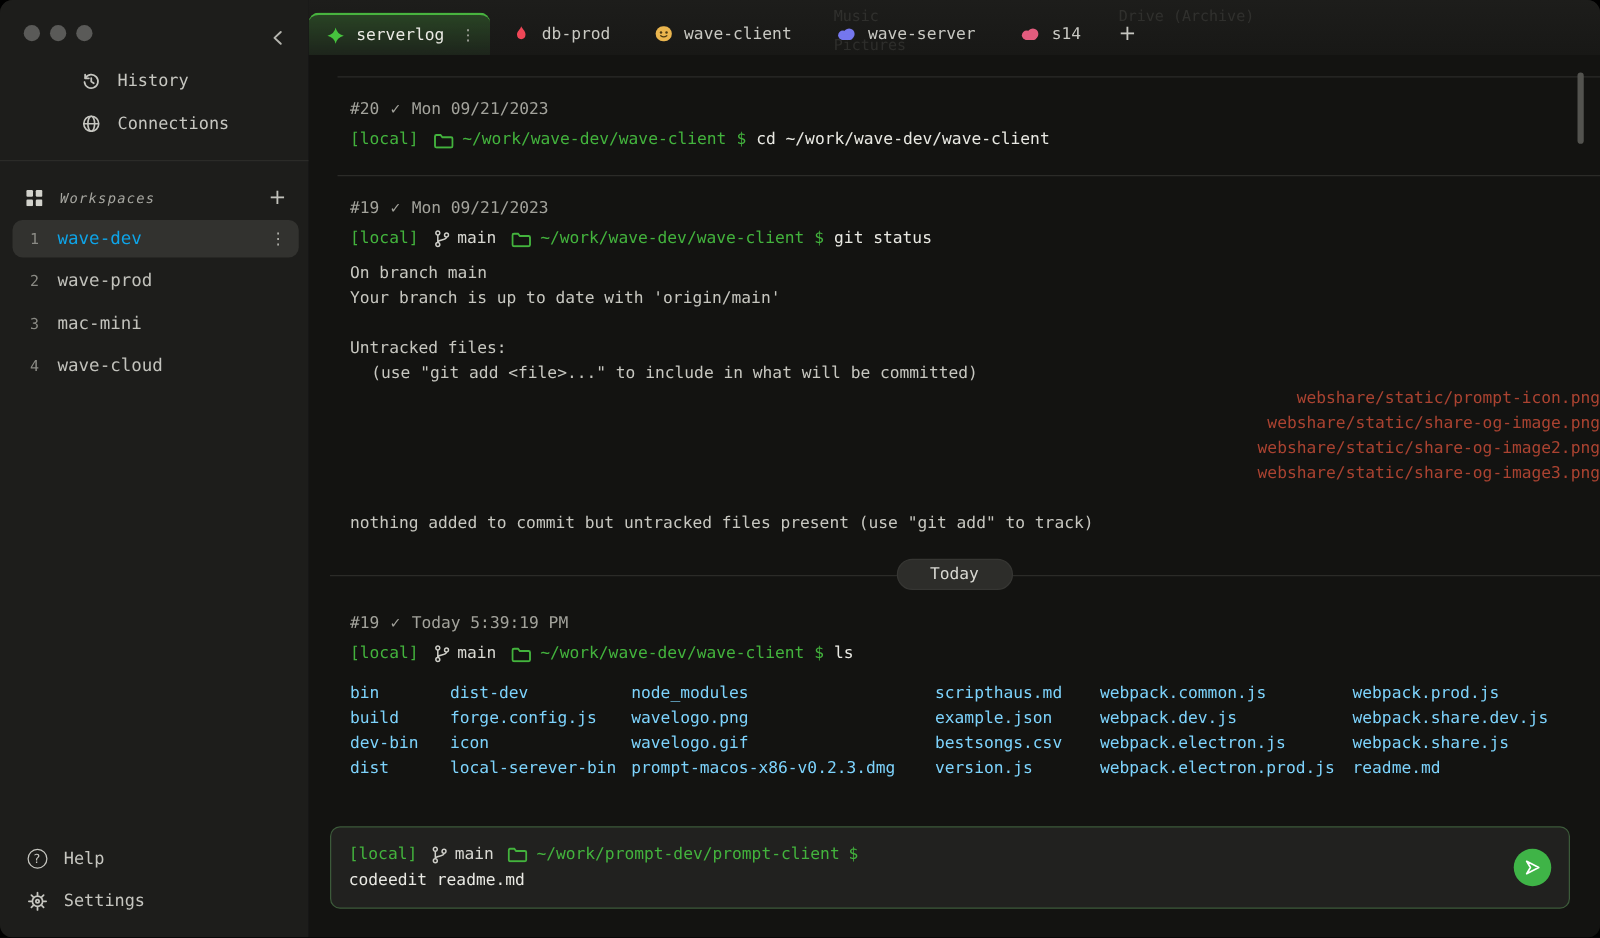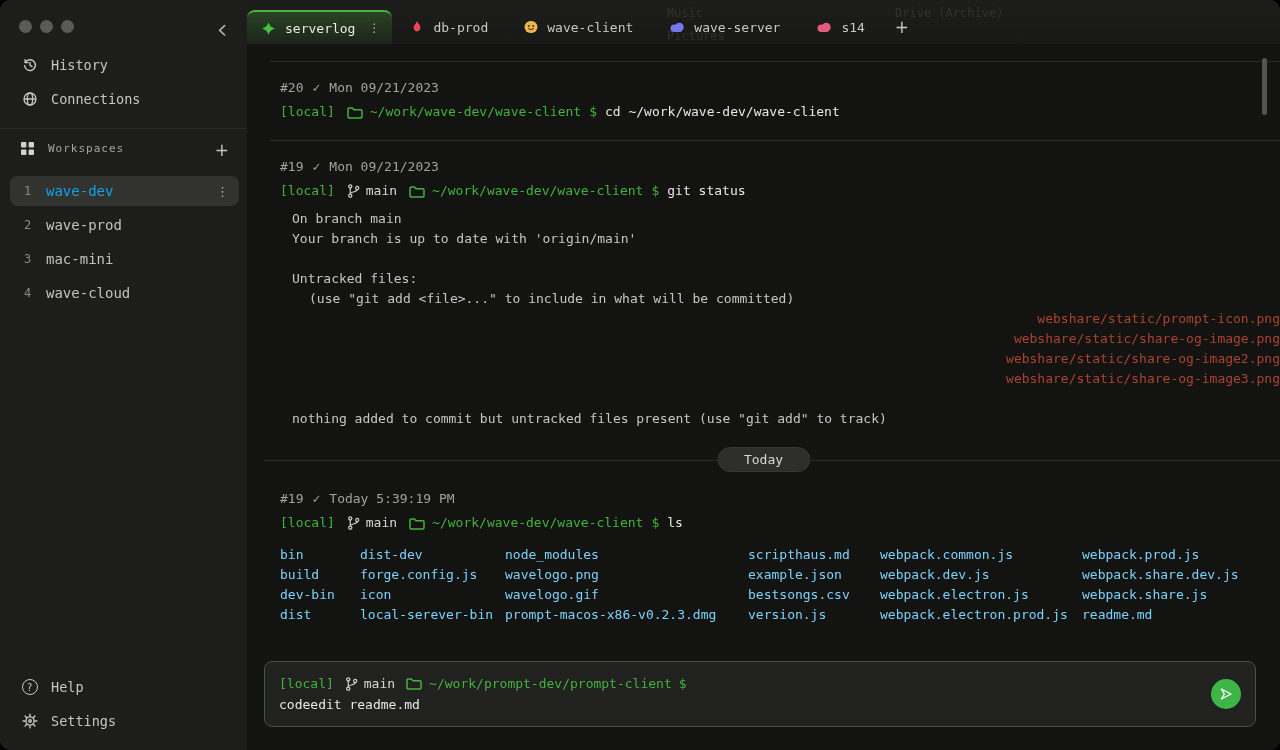--- a/index.html
+++ b/index.html
@@ -9,28 +9,28 @@
   .window { position:relative; width:1280px; height:750px; background:#131311;
             border-radius:10px; overflow:hidden; }
 
   
   .sidebar { position:absolute; left:0; top:0; width:247px; height:100%;
              background:#1d1d1b; }
   .traffic { position:absolute; top:20px; left:19px; display:flex; gap:8px; }
   .traffic span { width:13px; height:13px; border-radius:50%; background:#5a5a58; display:block; }
   .collapse-btn { position:absolute; top:21px; right:16px; width:18px; height:18px;
                   display:flex; align-items:center; justify-content:center; cursor:pointer; }
-  .side-nav { position:absolute; top:48px; left:0; right:0; }
+  .side-nav { position:absolute; top:48px; left:0; right:0;padding-left:43px; }
   .side-item { height:34px; display:flex; align-items:center; gap:13px; padding-left:21px;
                color:#c6c6c0; font-size:13.5px; cursor:pointer; }
   .side-item .ico { width:17px; display:flex; justify-content:center; }
   .side-divider { position:absolute; top:128px; left:0; right:0; height:1px; background:#2b2b28; }
 
   .ws-header { position:absolute; top:142px; left:0; right:0; height:32px;
-               display:flex; padding:0 18px 0 21px; gap:14px; }
+               display:flex; align-items:center; padding:0 18px 0 21px; gap:14px;font-style:italic; }
   .ws-header .label { font-size:11px; letter-spacing:1px; color:#a6a6a0; flex:1; }
   .ws-plus { font-size:17px; color:#c2c2bc; cursor:pointer; line-height:1;
              font-family:"DejaVu Sans",sans-serif; }
   .ws-list { position:absolute; top:176px; left:0; right:0; }
   .ws-item { height:30px; margin:0 8px 4px 10px; border-radius:8px; display:flex;
              align-items:center; padding:0 10px 0 14px; cursor:pointer; }
   .ws-item .num { width:22px; font-size:12px; color:#8a8a84; }
   .ws-item .name { flex:1; font-size:14px; color:#c2c2bc; }
   .ws-item.selected { background:#32322f; }
   .ws-item.selected .name { color:#0ea5e9; }
@@ -67,21 +67,21 @@
 
   .entry { padding:16px 0 18px 33px; font-size:13px; line-height:20px; }
   .entry-hdr { color:#a3a39c; display:flex; gap:9px; margin-bottom:4px; }
   .promptline { display:flex; align-items:center; gap:12px; white-space:pre; }
   .seg-local { color:#43b33d; }
   .seg-branch { display:flex; align-items:center; gap:6px; color:#d9d9d3; }
   .seg-path { display:flex; align-items:center; gap:7px; color:#43b33d; }
   .seg-dollar { color:#43b33d; margin-left:-4px; }
   .seg-cmd { color:#e9e9e3; margin-left:-4px; }
 
-  .git-out { margin-top:8px; color:#c7c7c0;margin-left:12px; }
+  .git-out { margin-top:8px; color:#c7c7c0; }
   .git-out .line { height:20px; white-space:pre; }
   .git-out .blank { height:20px; }
   .git-out .indent { margin-left:17px; }
   .git-out .file-red { margin-left:39px; color:#ab4331;text-align:right; }
 
   .today-wrap { position:relative; height:30px; }
   .today-wrap .line { position:absolute; left:17px; right:0; top:13px; height:1px; background:#2b2b28; }
   .today-pill { position:absolute; left:50%; top:0; transform:translateX(-50%);
                 background:#2d2d2a; border:1px solid #363633; border-radius:16px;
                 padding:4px 26px; font-size:13px; color:#d8d8d2; }

